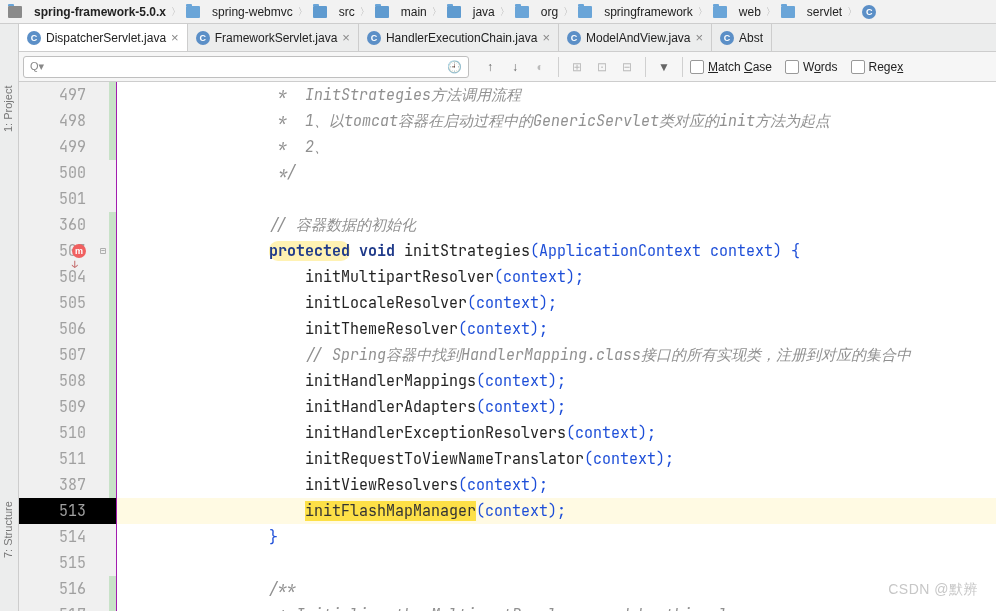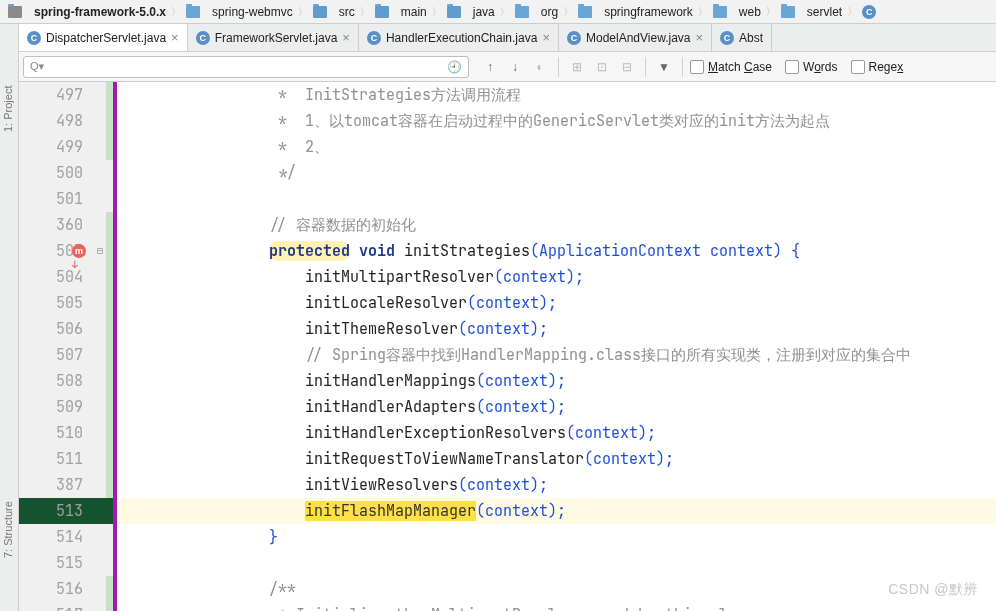--- a/index.html
+++ b/index.html
@@ -27,32 +27,32 @@
 .find-input { flex:0 0 446px; height:22px; margin:0 4px; border:1px solid #bfbfbf; border-radius:3px; background:#fff; display:flex; align-items:center; padding:0 6px; gap:4px; }
 .find-input input { flex:1; border:none; outline:none; font-size:12px; background:transparent; }
 .find-tools { display:flex; align-items:center; gap:3px; padding:0 6px; }
 .tool-btn { width:22px; height:22px; display:flex; align-items:center; justify-content:center; color:#666; border-radius:3px; cursor:pointer; }
 .tool-btn.dim { color:#bbb; cursor:default; }
 .vsep { width:1px; height:20px; background:#d0d0d0; margin:0 4px; }
 .chk { display:flex; align-items:center; gap:4px; font-size:12px; color:#222; margin-right:10px; }
 .chk-box { width:14px; height:14px; border:1px solid #999; background:#fff; border-radius:2px; }
 .chk u { text-decoration:underline; }
 .code-area { flex:1; display:flex; overflow:hidden; font:15px/26px "JetBrains Mono","Consolas",monospace; }
-.gutter { width:98px; background:#f0f0f0; border-right:4px solid #a21caf; text-align:right; color:#a0a0a0; padding:0; position:relative; }
+.gutter { width:98px; background:#f0f0f0; border-right:1px solid #a21caf; text-align:right; color:#a0a0a0; padding:0; position:relative; }
 .ln-row { height:26px; display:flex; align-items:center; justify-content:flex-end; padding-right:30px; position:relative; }
-.ln-row.hl { background:#14532d; }
+.ln-row.hl { background:#000000; }
 .gutter-stripe { position:absolute; right:0; top:0; bottom:0; width:7px; }
 .stripe-seg { position:absolute; left:0; width:7px; background:#c8e2c8; }
 .gutter-glyph { position:absolute; left:53px; width:14px; height:14px; border-radius:50%; background:#f06060; color:#fff; font:bold 9px/14px Arial; text-align:center; }
 .gutter-arrow { position:absolute; left:53px; font-size:10px; color:#c06060; }
 .fold { position:absolute; right:10px; font-size:10px; color:#999; }
 .code { flex:1; padding:0; white-space:pre; overflow:hidden; position:relative; }
 .code-line { height:26px; padding-left:8px; }
 .code-line.hl { background:#fffae3; }
-.cmt { color:#909090; }
+.cmt { color:#909090; font-style:italic; }
 .kw { color:#1f3a8a; font-weight:bold;border-radius:9px; }
 .kw.protected { background:#fff2b3; }
 .sym { color:#1d4ed8; }
 .id { color:#222; }
 .call-hl { background:#fde047; }
 .watermark { position:absolute; right:18px; bottom:12px; color:#c7c7c7; font:14px Arial; letter-spacing:0.5px; pointer-events:none; }
 </style>
 </head>
 <body>
 

